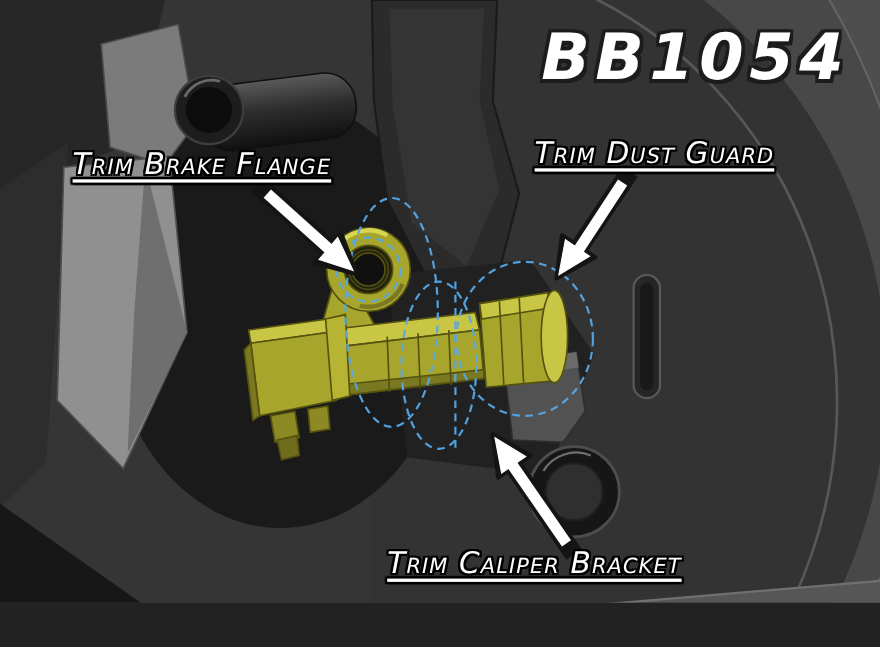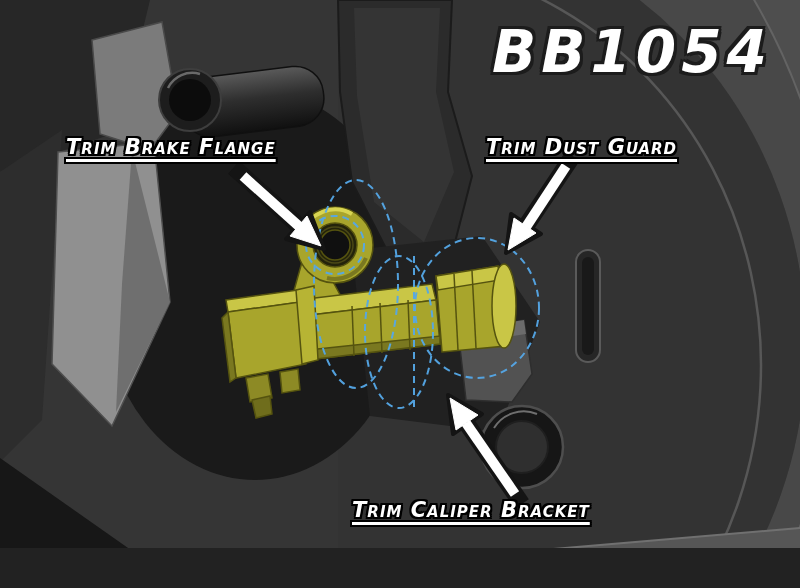--- a/index.html
+++ b/index.html
@@ -3,36 +3,36 @@
 <meta charset="utf-8">
 <style>
   html,body { margin:0; padding:0; background:#222; }
   .stage {
     position:relative; width:800px; height:548px; overflow:hidden;
     background:#3a3a3a; font-family:"DejaVu Sans", sans-serif;
     user-select:none;
   }
   .scene { position:absolute; left:0; top:0; }
   .callout {
-    position:absolute; color:#fff; font-weight:700; font-style:italic;
-    font-variant:small-caps; font-size:21px; letter-spacing:1px;
+    position:absolute; color:#fff; font-weight:400; font-style:italic;
+    font-variant:small-caps; font-size:27px; letter-spacing:1px;
     white-space:nowrap; line-height:1.05;
     text-decoration:underline; text-underline-offset:5px; text-decoration-thickness:2.5px;
     text-shadow:-2px -2px 0 #000, 2px -2px 0 #000, -2px 2px 0 #000, 2px 2px 0 #000,
                 -2px 0 0 #000, 2px 0 0 #000, 0 -2px 0 #000, 0 2px 0 #000;
   }
   .part-code {
     position:absolute; left:492px; top:18px;
     color:#fff; font-weight:700; font-style:italic;
     font-size:58px; letter-spacing:5px; white-space:nowrap;
     text-shadow:-3px -3px 0 #1c1c1c, 3px -3px 0 #1c1c1c, -3px 3px 0 #1c1c1c, 3px 3px 0 #1c1c1c,
                 -3px 0 0 #1c1c1c, 3px 0 0 #1c1c1c, 0 -3px 0 #1c1c1c, 0 3px 0 #1c1c1c;
   }
   #label-brake-flange   { left:66px;  top:136px; }
-  #label-dust-guard     { left:486px; top:136px; }
+  #label-dust-guard     { left:486px; top:126px; }
   #label-caliper-bracket{ left:352px; top:499px; }
 </style>
 </head>
 <body>
 
 <div class="stage">
 
   <svg class="scene" width="800" height="588" viewBox="0 0 800 588">
     <defs>
       <linearGradient id="cylGrad" x1="0" y1="0" x2="0" y2="1">

